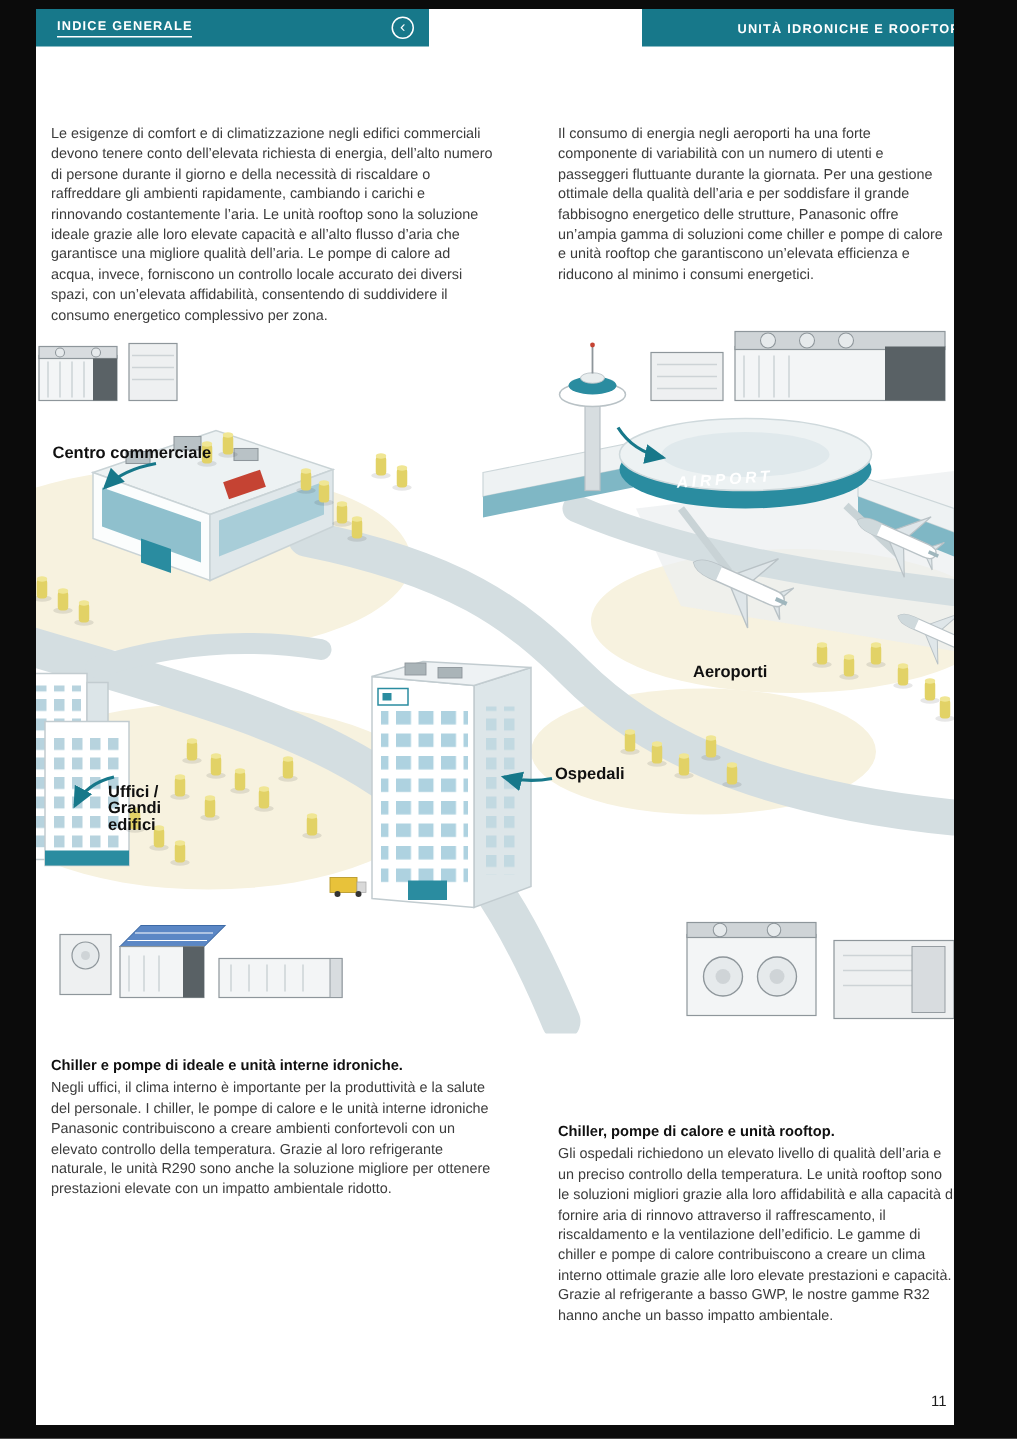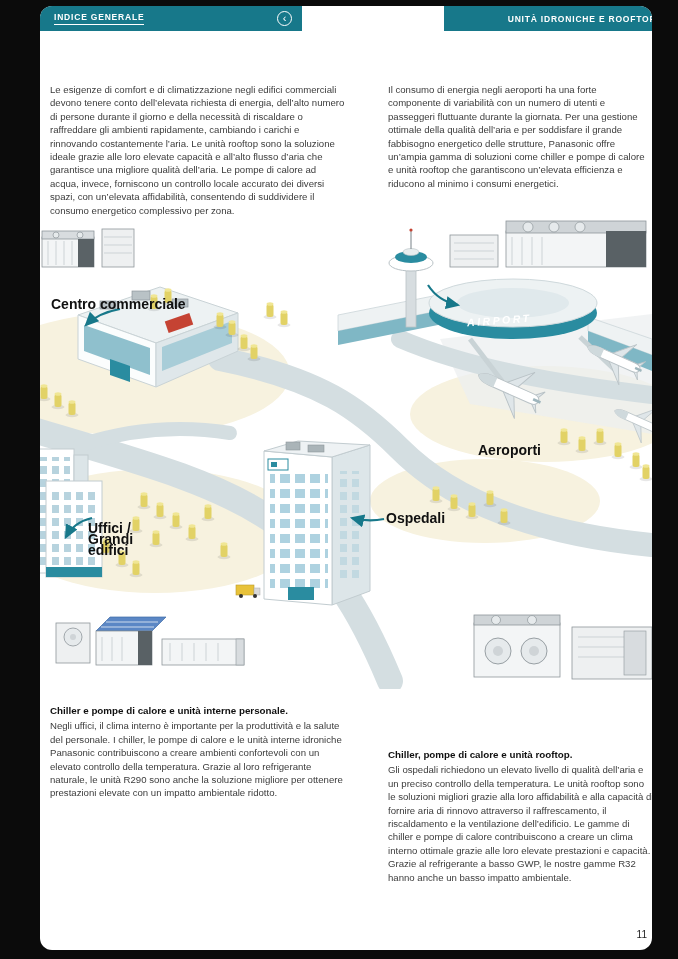--- a/index.html
+++ b/index.html
@@ -1,18 +1,18 @@
 <!DOCTYPE html>
 <html><head>
 <meta charset="utf-8">
 <style>
   html,body{margin:0;padding:0;background:#2e2e2e;}
   .page{position:relative;width:678px;height:959px;background:#0b0b0b;overflow:hidden;
         font-family:"Liberation Sans",sans-serif;}
-  .paper{position:absolute;left:40px;top:6px;width:612px;height:944px;background:#ffffff;overflow:hidden;border-radius:12px;}
+  .paper{position:absolute;left:24px;top:6px;width:612px;height:944px;background:#ffffff;overflow:hidden;}
 
   
   .header-seg{position:absolute;top:0;height:25px;background:#17788a;display:flex;align-items:center;}
   .header-left{left:0;width:262px;}
   .header-right{left:404px;width:224px;justify-content:flex-end;}
   .header-title{color:#fff;font-size:8.5px;font-weight:bold;letter-spacing:.8px;white-space:nowrap;}
   .header-left .header-title{margin-left:14px;border-bottom:1px solid #fff;padding-bottom:2px;}
   .header-right .header-title{margin-right:12px;}
   .chevron-btn{position:absolute;right:10px;top:4.5px;width:15px;height:15px;border:1.3px solid #fff;
     border-radius:50%;color:#fff;font-size:11px;line-height:12px;text-align:center;box-sizing:border-box;cursor:pointer;}
@@ -20,21 +20,21 @@
   
   .tb{position:absolute;color:#3c3c3c;font-size:9.6px;line-height:13.4px;text-align:left;}
   .tb h3{margin:0 0 2px 0;font-size:9.8px;color:#101010;}
   #tb-tl{left:10px;top:77px;width:296px;}
   #tb-tr{left:348px;top:77px;width:263px;}
   #tb-bl{left:10px;top:698px;width:296px;}
   #tb-br{left:348px;top:698px;width:266px;margin-top:44px;}
 
   
   .city-svg{position:absolute;left:0;top:213px;width:612px;height:470px;}
-  .ill-label{position:absolute;font-size:14px;font-weight:bold;color:#101010;z-index:3;}
+  .ill-label{position:absolute;font-size:11px;font-weight:bold;color:#101010;z-index:3;}
   #lbl-centro{left:11px;top:290px;}
   #lbl-aeroporti{left:438px;top:424px;margin-top:12px;}
   #lbl-ospedali{left:346px;top:504px;}
   #lbl-uffici{left:48px;top:497px;width:66px;line-height:11px;margin-top:20px;}
   #lbl-airport{left:427px;top:308px;color:#ffffff;font-size:10.5px;letter-spacing:2.5px;
                transform:rotate(-4deg);font-style:italic;}
 
   .pagenum{position:absolute;right:5px;bottom:10px;font-size:10px;font-weight:normal;color:#1d1d1d;}
 </style>
 </head>
@@ -51,21 +51,21 @@
       <span class="header-title">UNITÀ IDRONICHE E ROOFTOP</span>
     </div>
 
     <div class="tb" id="tb-tl">
       <div>Le esigenze di comfort e di climatizzazione negli edifici commerciali devono tenere conto dell’elevata richiesta di energia, dell’alto numero di persone durante il giorno e della necessità di riscaldare o raffreddare gli ambienti rapidamente, cambiando i carichi e rinnovando costantemente l’aria. Le unità rooftop sono la soluzione ideale grazie alle loro elevate capacità e all’alto flusso d’aria che garantisce una migliore qualità dell’aria. Le pompe di calore ad acqua, invece, forniscono un controllo locale accurato dei diversi spazi, con un’elevata affidabilità, consentendo di suddividere il consumo energetico complessivo per zona.</div>
     </div>
     <div class="tb" id="tb-tr">
       <div>Il consumo di energia negli aeroporti ha una forte componente di variabilità con un numero di utenti e passeggeri fluttuante durante la giornata. Per una gestione ottimale della qualità dell’aria e per soddisfare il grande fabbisogno energetico delle strutture, Panasonic offre un’ampia gamma di soluzioni come chiller e pompe di calore e unità rooftop che garantiscono un’elevata efficienza e riducono al minimo i consumi energetici.</div>
     </div>
     <div class="tb" id="tb-bl">
-      <h3>Chiller e pompe di calore e unità interne personale.</h3>
+      <h3>Chiller e pompe di ideale e unità interne idroniche.</h3>
       <div>Negli uffici, il clima interno è importante per la produttività e la salute del personale. I chiller, le pompe di calore e le unità interne idroniche Panasonic contribuiscono a creare ambienti confortevoli con un elevato controllo della temperatura. Grazie al loro refrigerante naturale, le unità R290 sono anche la soluzione migliore per ottenere prestazioni elevate con un impatto ambientale ridotto.</div>
     </div>
     <div class="tb" id="tb-br">
       <h3>Chiller, pompe di calore e unità rooftop.</h3>
       <div>Gli ospedali richiedono un elevato livello di qualità dell’aria e un preciso controllo della temperatura. Le unità rooftop sono le soluzioni migliori grazie alla loro affidabilità e alla capacità di fornire aria di rinnovo attraverso il raffrescamento, il riscaldamento e la ventilazione dell’edificio. Le gamme di chiller e pompe di calore contribuiscono a creare un clima interno ottimale grazie alle loro elevate prestazioni e capacità. Grazie al refrigerante a basso GWP, le nostre gamme R32 hanno anche un basso impatto ambientale.</div>
     </div>
 
     <svg class="city-svg" viewBox="0 0 612 470">
       <defs>
         <marker id="ah" markerWidth="7" markerHeight="7" refX="5.5" refY="3" orient="auto">

